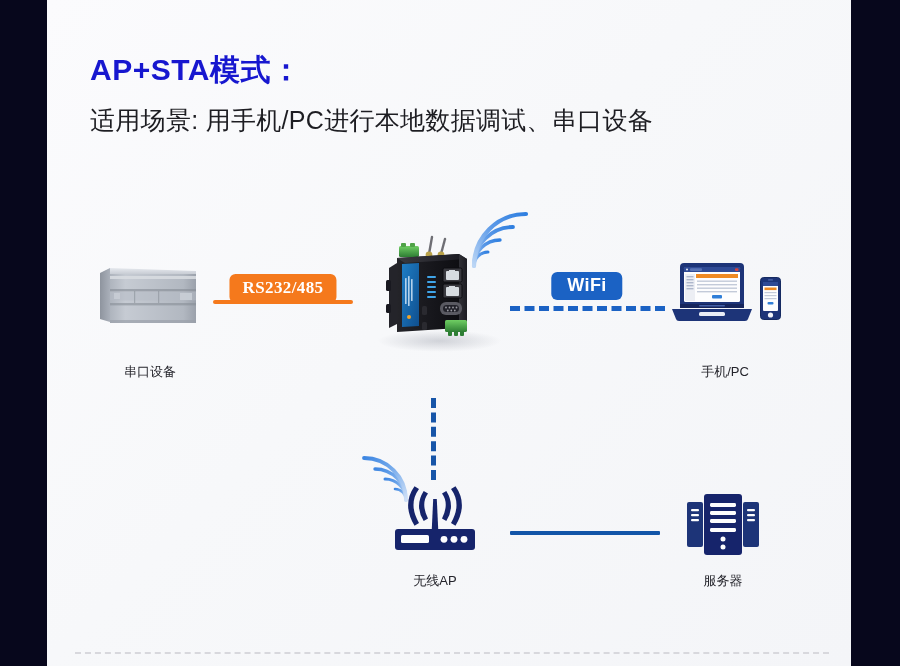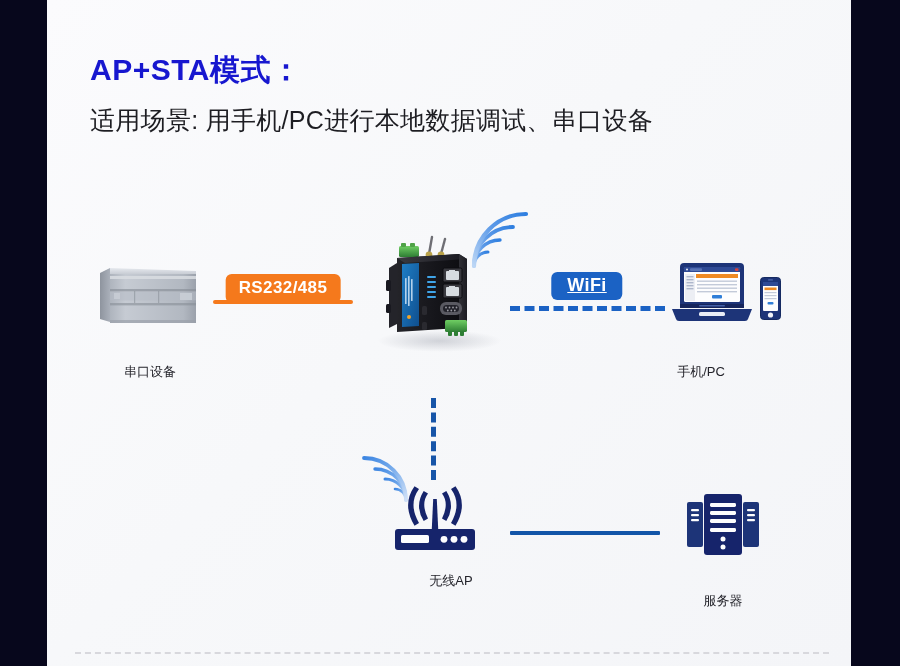--- a/index.html
+++ b/index.html
@@ -69,26 +69,26 @@
     font-weight: bold;
     font-size: 17px;
     letter-spacing: .4px;
     padding: 4px 13px 5px;
     border-radius: 6px;
     white-space: nowrap;
     text-align: center;
   }
   .badge-rs {
     background: #f5791c;
+    font-family: Liberation Serif, serif;
   }
   .badge-wifi {
     background: #1b62c4;
     font-size: 18px;
     padding: 3px 16px 4px;
-    text-decoration: underline;
   }
 
   
   .line-solid-orange {
     position: absolute;
     height: 4px;
     background: #f5791c;
     border-radius: 2px;
   }
   .line-dashed-blue-h {
@@ -411,21 +411,21 @@
         <g fill="#c3cad9">
           <rect x="4.5" y="15" width="12" height="1.2"></rect>
           <rect x="4.5" y="18" width="12" height="1.2"></rect>
           <rect x="4.5" y="21" width="12" height="1.2"></rect>
         </g>
         <rect x="7.5" y="25" width="6" height="2.6" rx="1" fill="#2f7ed8"></rect>
         <circle cx="10.5" cy="38" r="2.6" fill="#f1f3f8"></circle>
         <rect x="8" y="2.3" width="5" height="1.2" rx=".6" fill="#4e68ad"></rect>
       </svg>
     </div>
-    <div class="node-label" style="left:654px; top:363px;">手机/PC</div>
+    <div class="node-label" style="left:678px; top:363px;">手机/PC</div>
 
     <div class="arcs-ap">
       <svg viewBox="0 0 62 54" width="62" height="54">
         <defs>
           <linearGradient id="arcG2" x1="1" y1="1" x2="0" y2="0">
             <stop offset="0%" stop-color="#cfe0f7"></stop>
             <stop offset="60%" stop-color="#6ea6ea"></stop>
             <stop offset="100%" stop-color="#3d86e2"></stop>
           </linearGradient>
         </defs>
@@ -452,21 +452,21 @@
 
           <rect x="5" y="44" width="80" height="21" rx="3"></rect>
         </g>
 
         <rect x="11" y="50" width="28" height="8" rx="1.6" fill="#fdfdfe"></rect>
         <circle cx="54" cy="54.3" r="3.4" fill="#fdfdfe"></circle>
         <circle cx="64" cy="54.3" r="3.4" fill="#fdfdfe"></circle>
         <circle cx="74" cy="54.3" r="3.4" fill="#fdfdfe"></circle>
       </svg>
     </div>
-    <div class="node-label" style="left:404px; top:572px;">无线AP</div>
+    <div class="node-label" style="left:388px; top:572px;">无线AP</div>
 
     <div class="server">
       <svg viewBox="0 0 72 68" width="72" height="68">
 
         <rect x="0" y="10" width="16" height="45" rx="2" fill="#1d3478"></rect>
         <rect x="56" y="10" width="16" height="45" rx="2" fill="#1d3478"></rect>
         <g fill="#fdfdfe">
           <rect x="4" y="17" width="8" height="2.2" rx="1"></rect>
           <rect x="4" y="22" width="8" height="2.2" rx="1"></rect>
           <rect x="4" y="27" width="8" height="2.2" rx="1"></rect>
@@ -479,18 +479,18 @@
         <g fill="#fdfdfe">
           <rect x="23" y="11" width="26" height="4" rx="1.4"></rect>
           <rect x="23" y="19" width="26" height="4" rx="1.4"></rect>
           <rect x="23" y="27" width="26" height="4" rx="1.4"></rect>
           <rect x="23" y="36" width="26" height="4" rx="1.4"></rect>
           <circle cx="36" cy="47" r="2.5"></circle>
           <circle cx="36" cy="55" r="2.5"></circle>
         </g>
       </svg>
     </div>
-    <div class="node-label" style="left:676px; top:592px;">服务器</div>
+    <div class="node-label" style="left:676px; top:572px;">服务器</div>
 
     <div class="dash-sep"></div>
 
   </div>
 </div>
 
 </body></html>

